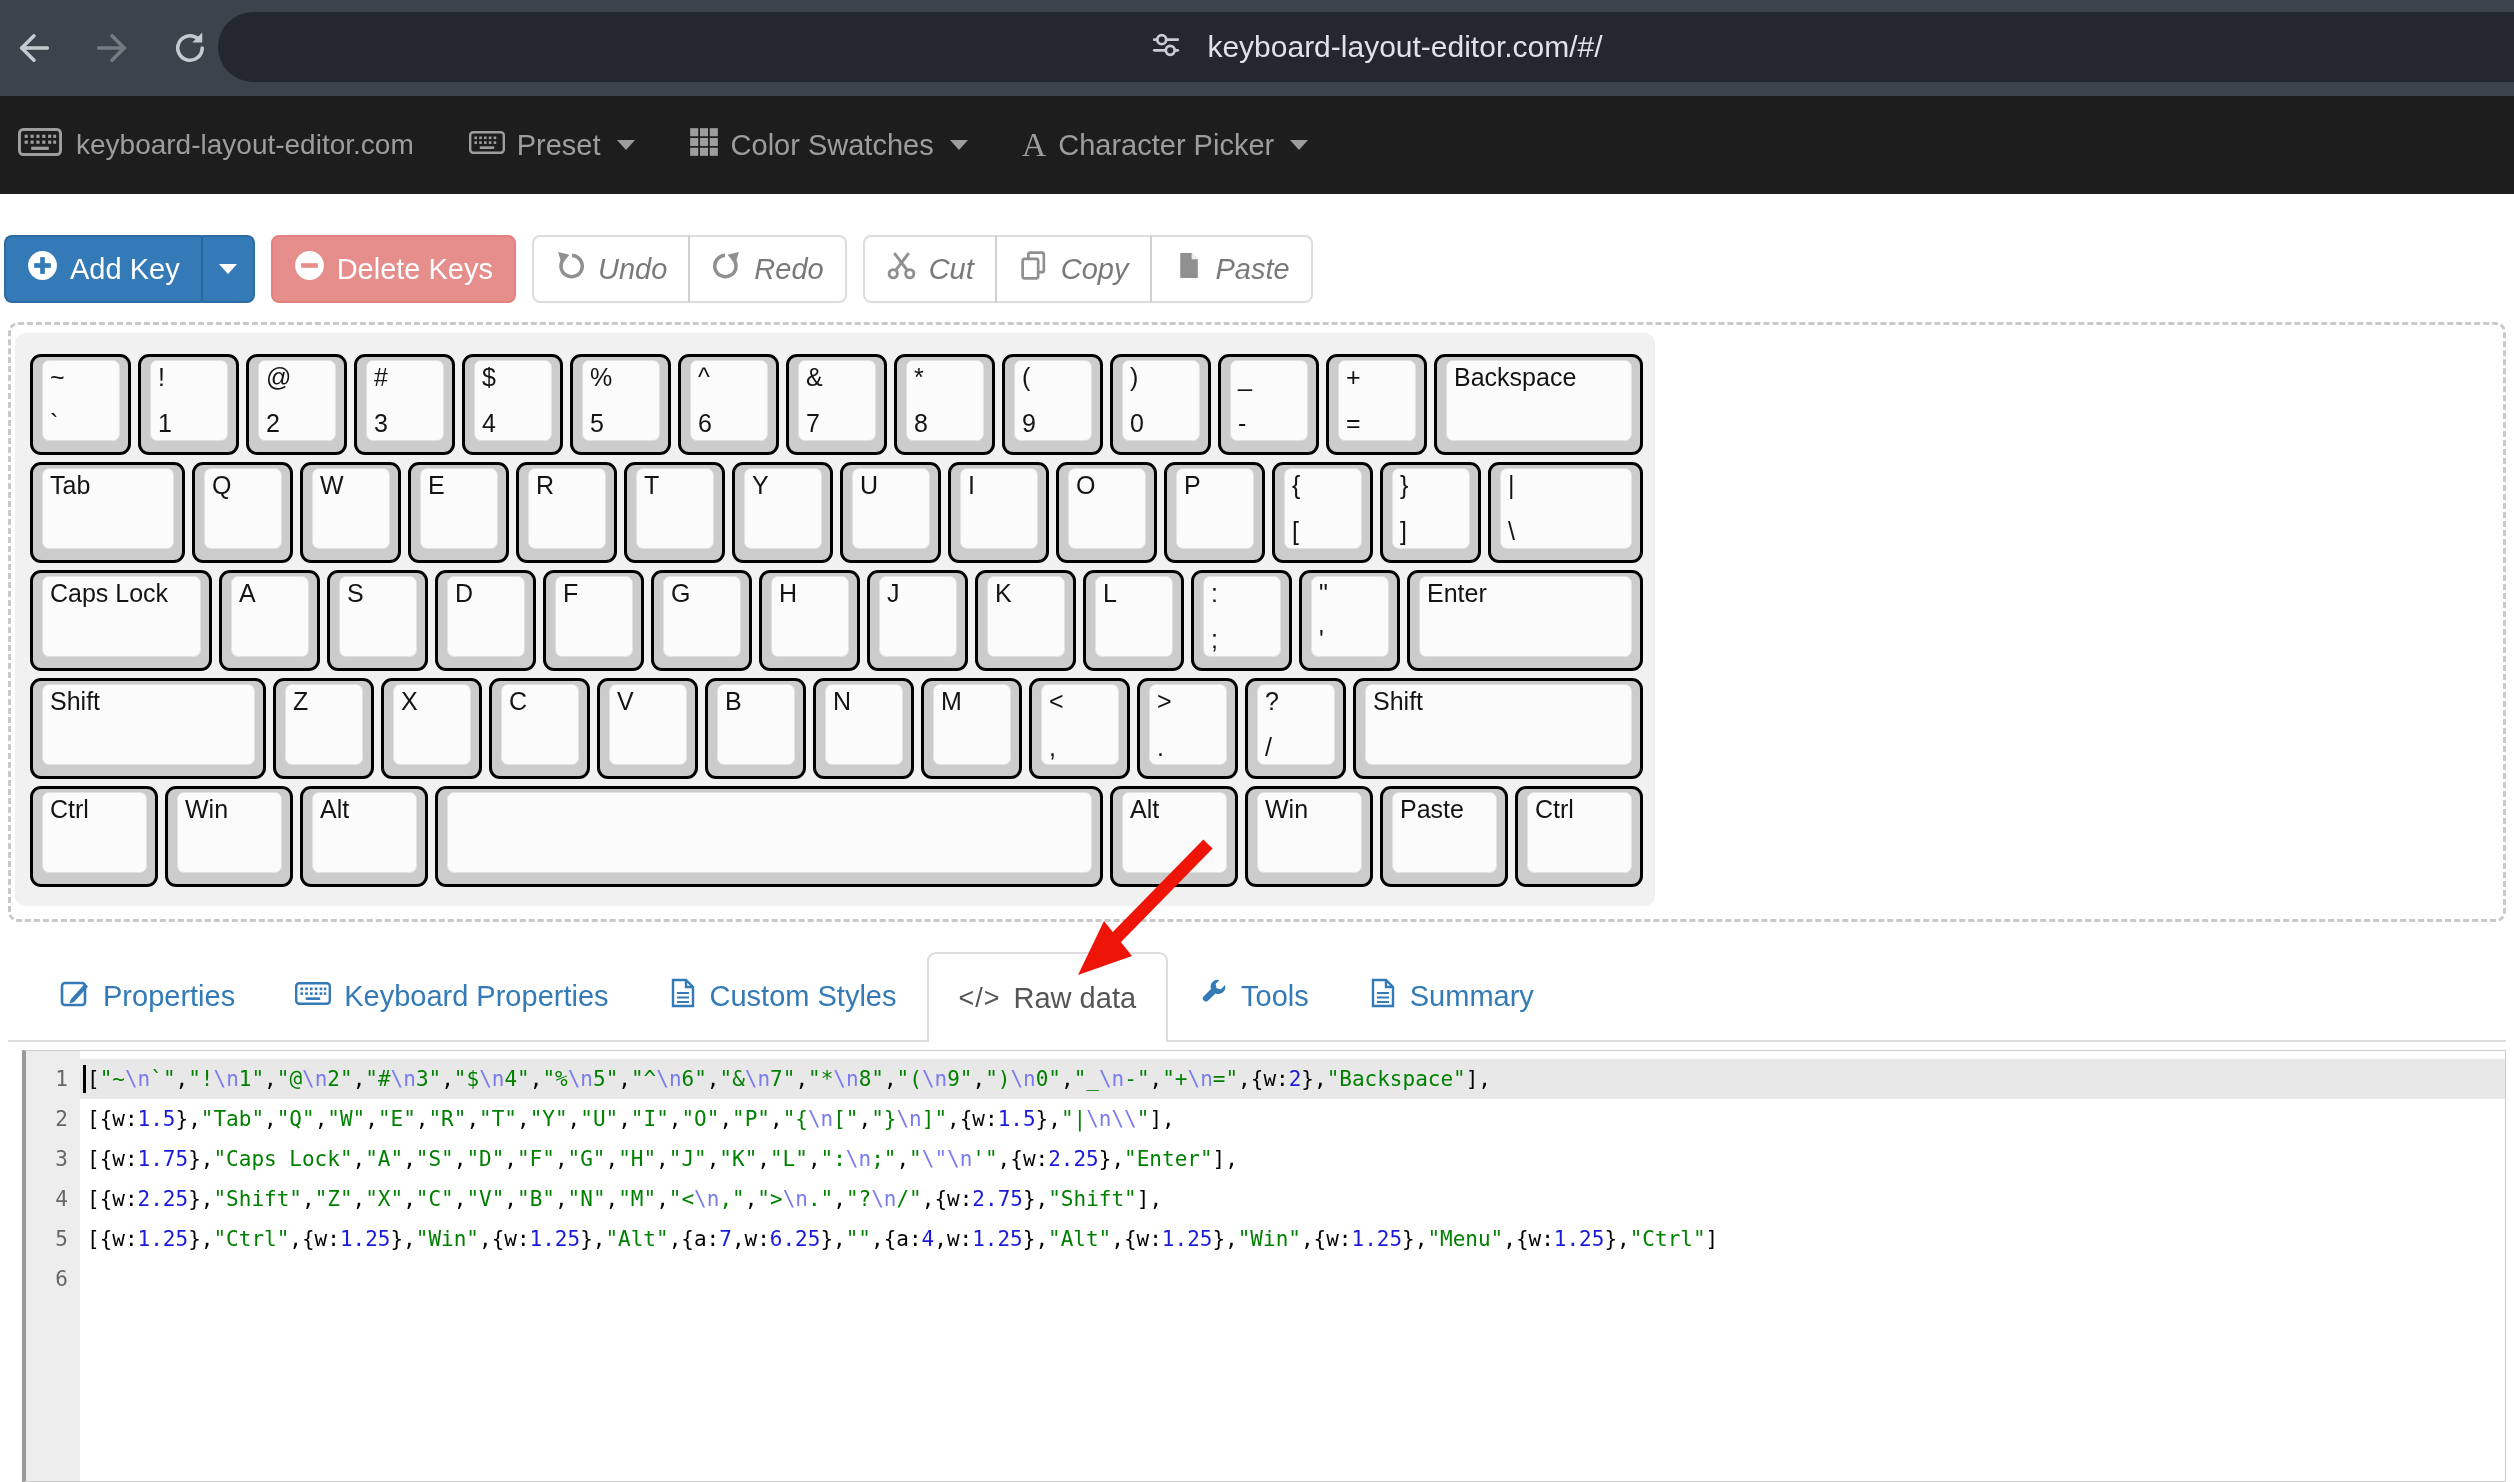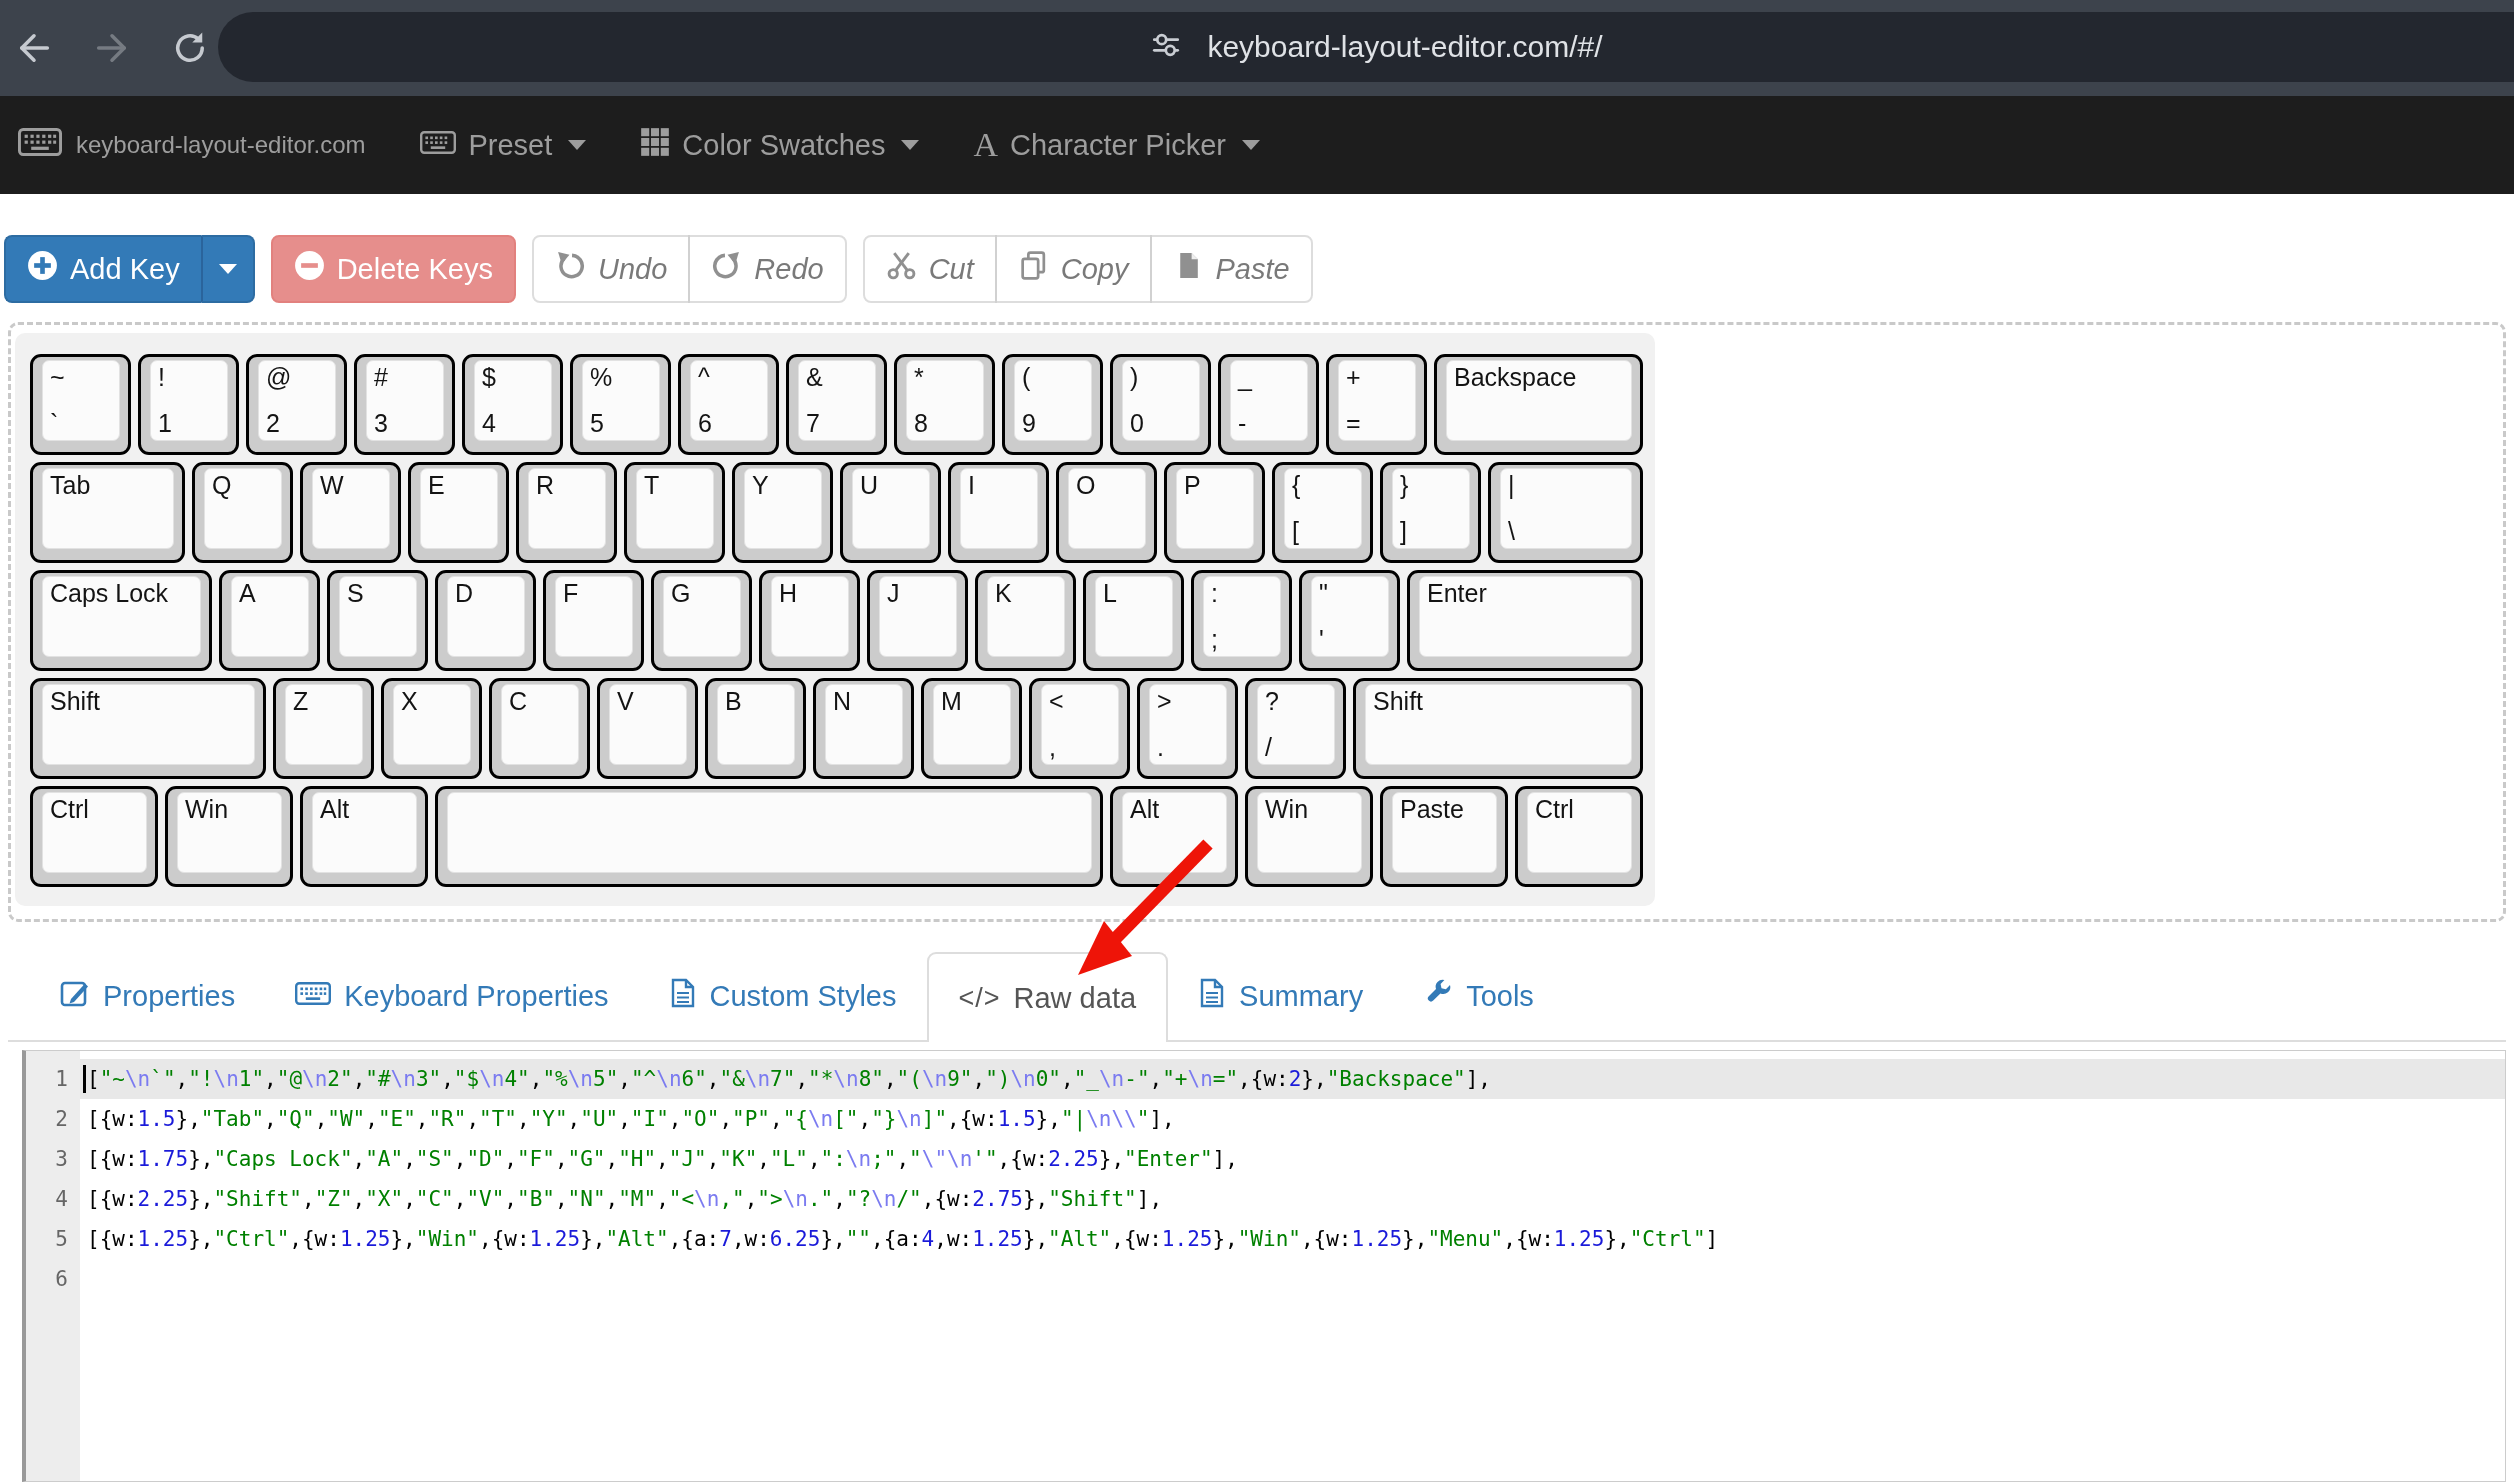--- a/index.html
+++ b/index.html
@@ -11,21 +11,21 @@
   .chrome .navbtns { position:absolute; left:14px; top:0; height:96px; display:flex; align-items:center; gap:38px; }
   .chrome .navbtns svg { display:block; }
   .omnibox { position:absolute; left:218px; top:12px; right:0; height:70px; background:#23272f;
     border-radius:35px 0 0 35px; display:flex; align-items:center;justify-content:center; }
   .omnibox .url { color:#dfe2e6; font-size:30px; margin-left:24px; white-space:nowrap; }
   .omnibox .tune { margin-left:20px; }
 
   
   .site-nav { position:absolute; left:0; top:96px; width:2514px; height:98px; background:#1d1d1d;
     display:flex; align-items:center; color:#9d9d9d; }
-  .brand { display:flex; align-items:center; gap:14px; margin-left:18px; font-size:24px; white-space:nowrap; }
+  .brand { display:flex; align-items:center; gap:14px; margin-left:18px; font-size:28px; white-space:nowrap; }
   .nav-items { display:flex; margin-left:28px; }
   .nav-item { display:flex; align-items:center; gap:12px; padding:0 27px; font-size:29px; white-space:nowrap; cursor:pointer;text-align:right; }
   .caret { width:0; height:0; border-left:9px solid transparent; border-right:9px solid transparent;
     border-top:10px solid #9d9d9d; margin-left:4px; }
   .nav-icon { color:#9d9d9d; }
 
   
   .toolbar { position:absolute; left:4px; top:235px; display:flex; align-items:center; }
   .btn { height:68px; display:inline-flex; align-items:center; gap:12px; font-size:29px;
     padding:0 21px; border:2px solid #ccc; background:#fff; color:#333; border-radius:8px; cursor:pointer; white-space:nowrap; }
@@ -655,39 +655,39 @@
         </svg>
     </span>
     <span>Custom Styles</span>
   </div>
   <div class="tab active">
     <span class="code-glyph">&lt;/&gt;</span>
     <span>Raw data</span>
   </div>
   <div class="tab">
     <span class="ticon">
+      <svg width="30" height="30" viewBox="0 0 30 30">
+          <path d="M27 7 a7 7 0 0 1 -9.6 8.4 L10.2 22.6 a3.1 3.1 0 0 1 -4.4 -4.4 l7.2 -7.2 A7 7 0 0 1 21.4 2 l-3.8 3.9 0.9 4.4 4.4 0.9 z" fill="#337ab7"></path>
+        </svg>
+    </span>
+    <span>Tools</span>
+  </div>
+  <div class="tab">
+    <span class="ticon">
       <svg width="28" height="30" viewBox="0 0 26 30">
           <path d="M3 2 h13 l7 7 v19 h-20 z" fill="none" stroke="#337ab7" stroke-width="2.4"></path>
           <path d="M16 2 v7 h7" fill="none" stroke="#337ab7" stroke-width="2.4"></path>
           <g stroke="#337ab7" stroke-width="2">
             <line x1="7" y1="15" x2="19" y2="15"></line>
             <line x1="7" y1="19.5" x2="19" y2="19.5"></line>
             <line x1="7" y1="24" x2="19" y2="24"></line>
           </g>
         </svg>
     </span>
     <span>Summary</span>
-  </div>
-  <div class="tab">
-    <span class="ticon">
-      <svg width="30" height="30" viewBox="0 0 30 30">
-          <path d="M27 7 a7 7 0 0 1 -9.6 8.4 L10.2 22.6 a3.1 3.1 0 0 1 -4.4 -4.4 l7.2 -7.2 A7 7 0 0 1 21.4 2 l-3.8 3.9 0.9 4.4 4.4 0.9 z" fill="#337ab7"></path>
-        </svg>
-    </span>
-    <span>Tools</span>
   </div>
 </div>
 
 <svg class="annot" width="230" height="190" viewBox="0 0 230 190">
   <line x1="188" y1="24" x2="92" y2="122" stroke="#ee1408" stroke-width="13"></line>
   <polygon points="58,155 112,136 84,101" fill="#ee1408"></polygon>
 </svg>
 
 <div class="code-panel">
   <div class="gutter">

